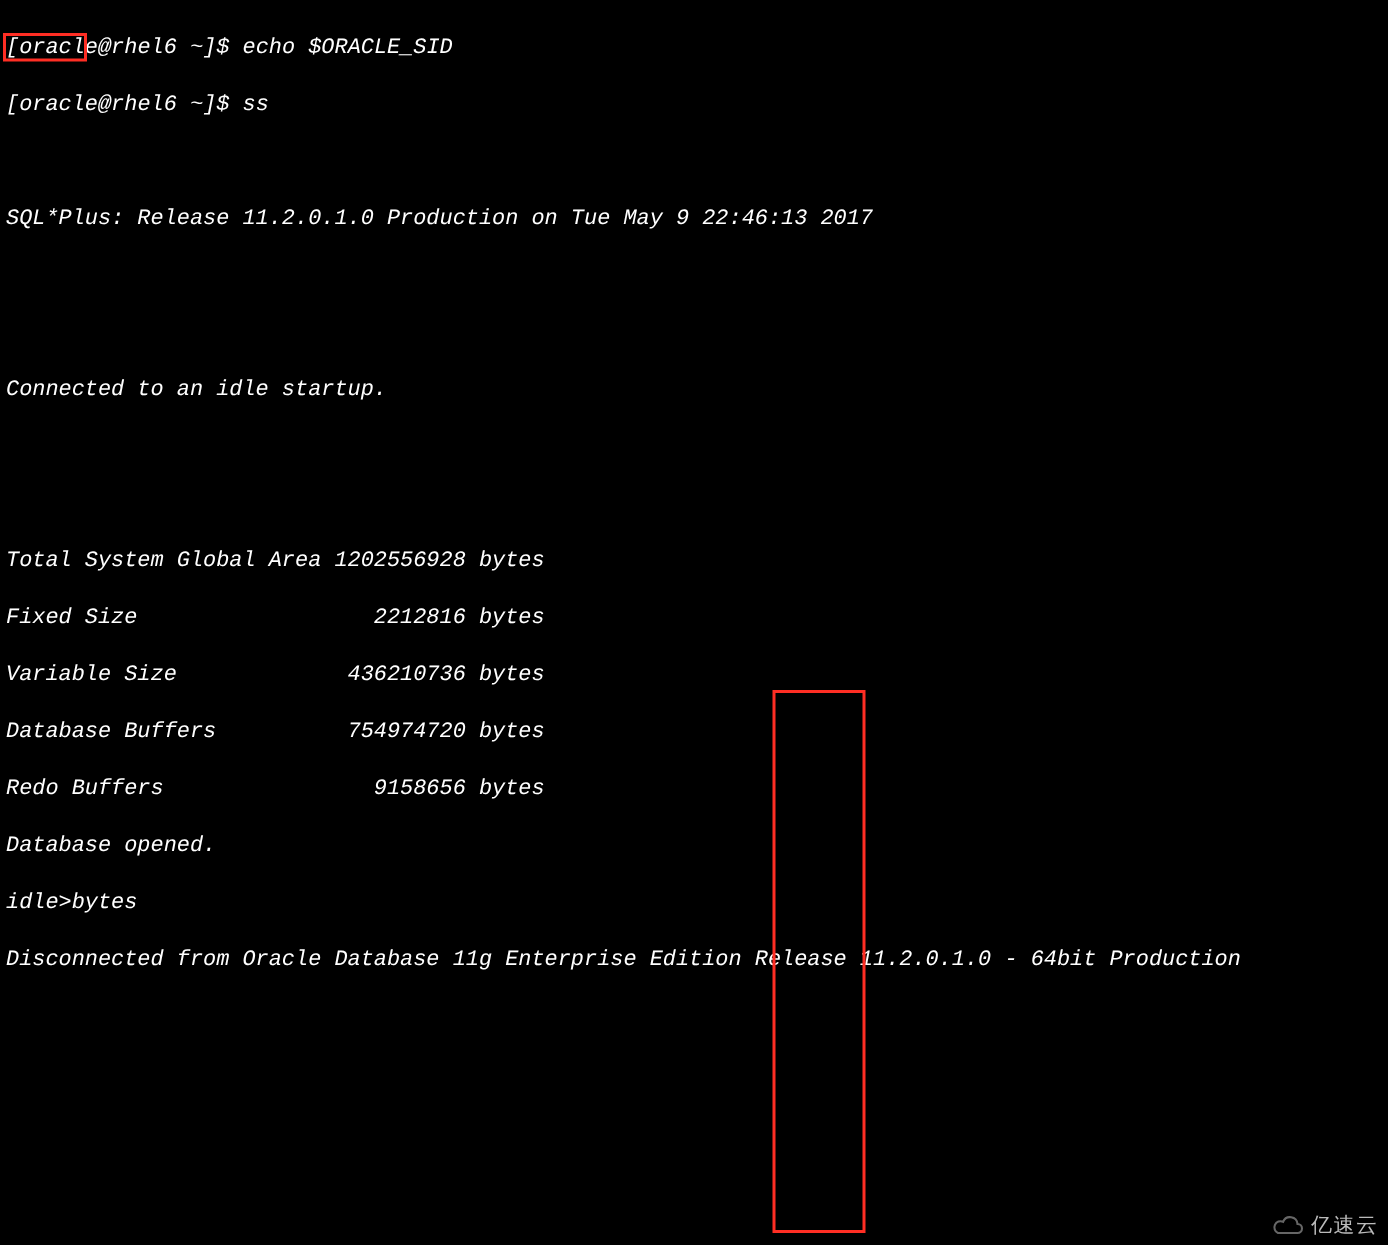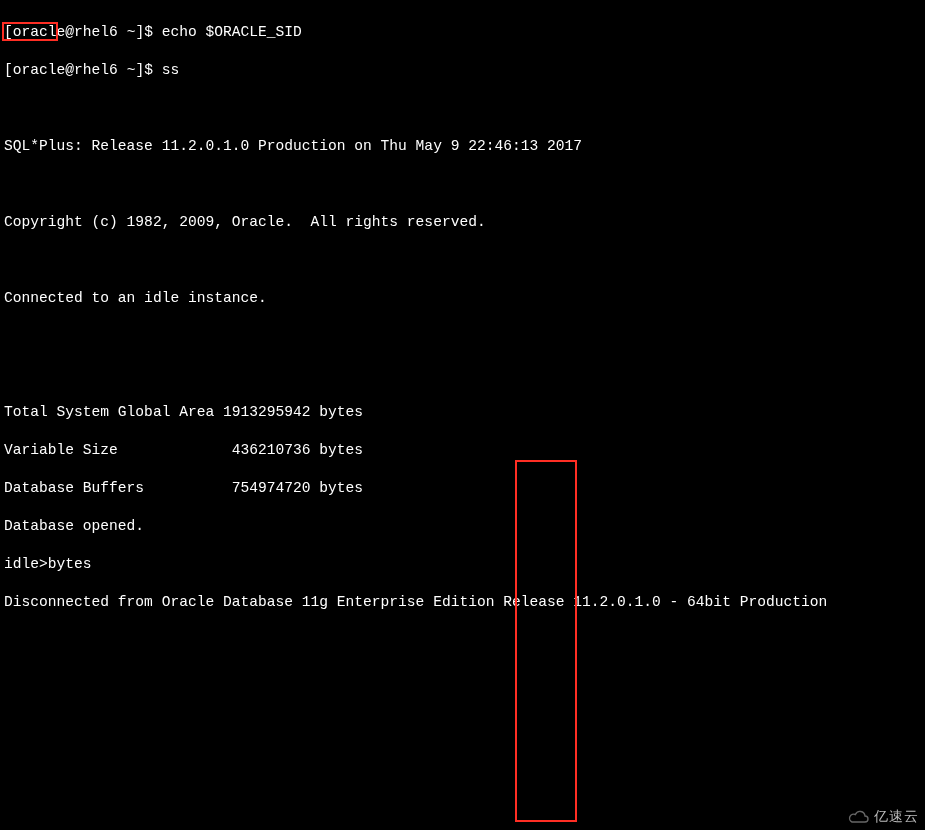--- a/index.html
+++ b/index.html
@@ -12,21 +12,21 @@
     line-height: 19px;
     width: 925px;
     height: 830px;
     overflow: hidden;
     position: relative;
   }
   .term {
     padding: 4px 4px 4px 4px;
     white-space: pre;
   }
-  .line { white-space: pre; }
+  .line { white-space: pre; font-style: italic; }
   .box-red {
     position: absolute;
     border: 2px solid #ff2e24;
     box-sizing: border-box;
     pointer-events: none;
     background: rgba(255,0,0,0);
   }
   .watermark {
     position: absolute;
     right: 6px;
@@ -42,30 +42,31 @@
   }
   .watermark svg { opacity:0.55; }
 </style>
 </head>
 <body>
 
 <div class="term">
 <div class="line"><span>[<span>oracle</span>@<span>rhel6</span> <span>~</span>]<span>$</span> </span><span>echo $ORACLE_SID</span></div>
 <div class="line"><span>[<span>oracle</span>@<span>rhel6</span> <span>~</span>]<span>$</span> </span><span>ss</span></div>
 <div class="line"> </div>
-<div class="line">SQL*Plus: Release 11.2.0.1.0 Production on Thu May 9 22:46:13 2017</div>
-<div class="line"> </div>
-<div class="line">Copyright (c) 1982, 2009, Oracle.  All rights reserved.</div>
-<div class="line"> </div>
-<div class="line">Connected to an idle instance.</div>
+<div class="line">SQL*Plus: Release 11.2.0.1.0 Production on Tue May 9 22:46:13 2017</div>
 <div class="line"> </div>
 <div class="line"> </div>
-<div class="line">Total System Global Area 1913295942 bytes</div>
+<div class="line">Connected to an idle startup.</div>
+<div class="line"> </div>
+<div class="line"> </div>
+<div class="line">Total System Global Area 1202556928 bytes</div>
+<div class="line">Fixed Size                  2212816 bytes</div>
 <div class="line">Variable Size             436210736 bytes</div>
 <div class="line">Database Buffers          754974720 bytes</div>
+<div class="line">Redo Buffers                9158656 bytes</div>
 <div class="line">Database opened.</div>
 <div class="line"><span>idle&gt;</span><span>bytes</span></div>
 <div class="line">Disconnected from Oracle Database 11g Enterprise Edition Release 11.2.0.1.0 - 64bit Production</div>
 
 
 
 </div>
 
 <div class="box-red" style="left:2px; top:22px; width:56px; height:19px;"></div>
 <div class="box-red" style="left:515px; top:460px; width:62px; height:362px;"></div>

